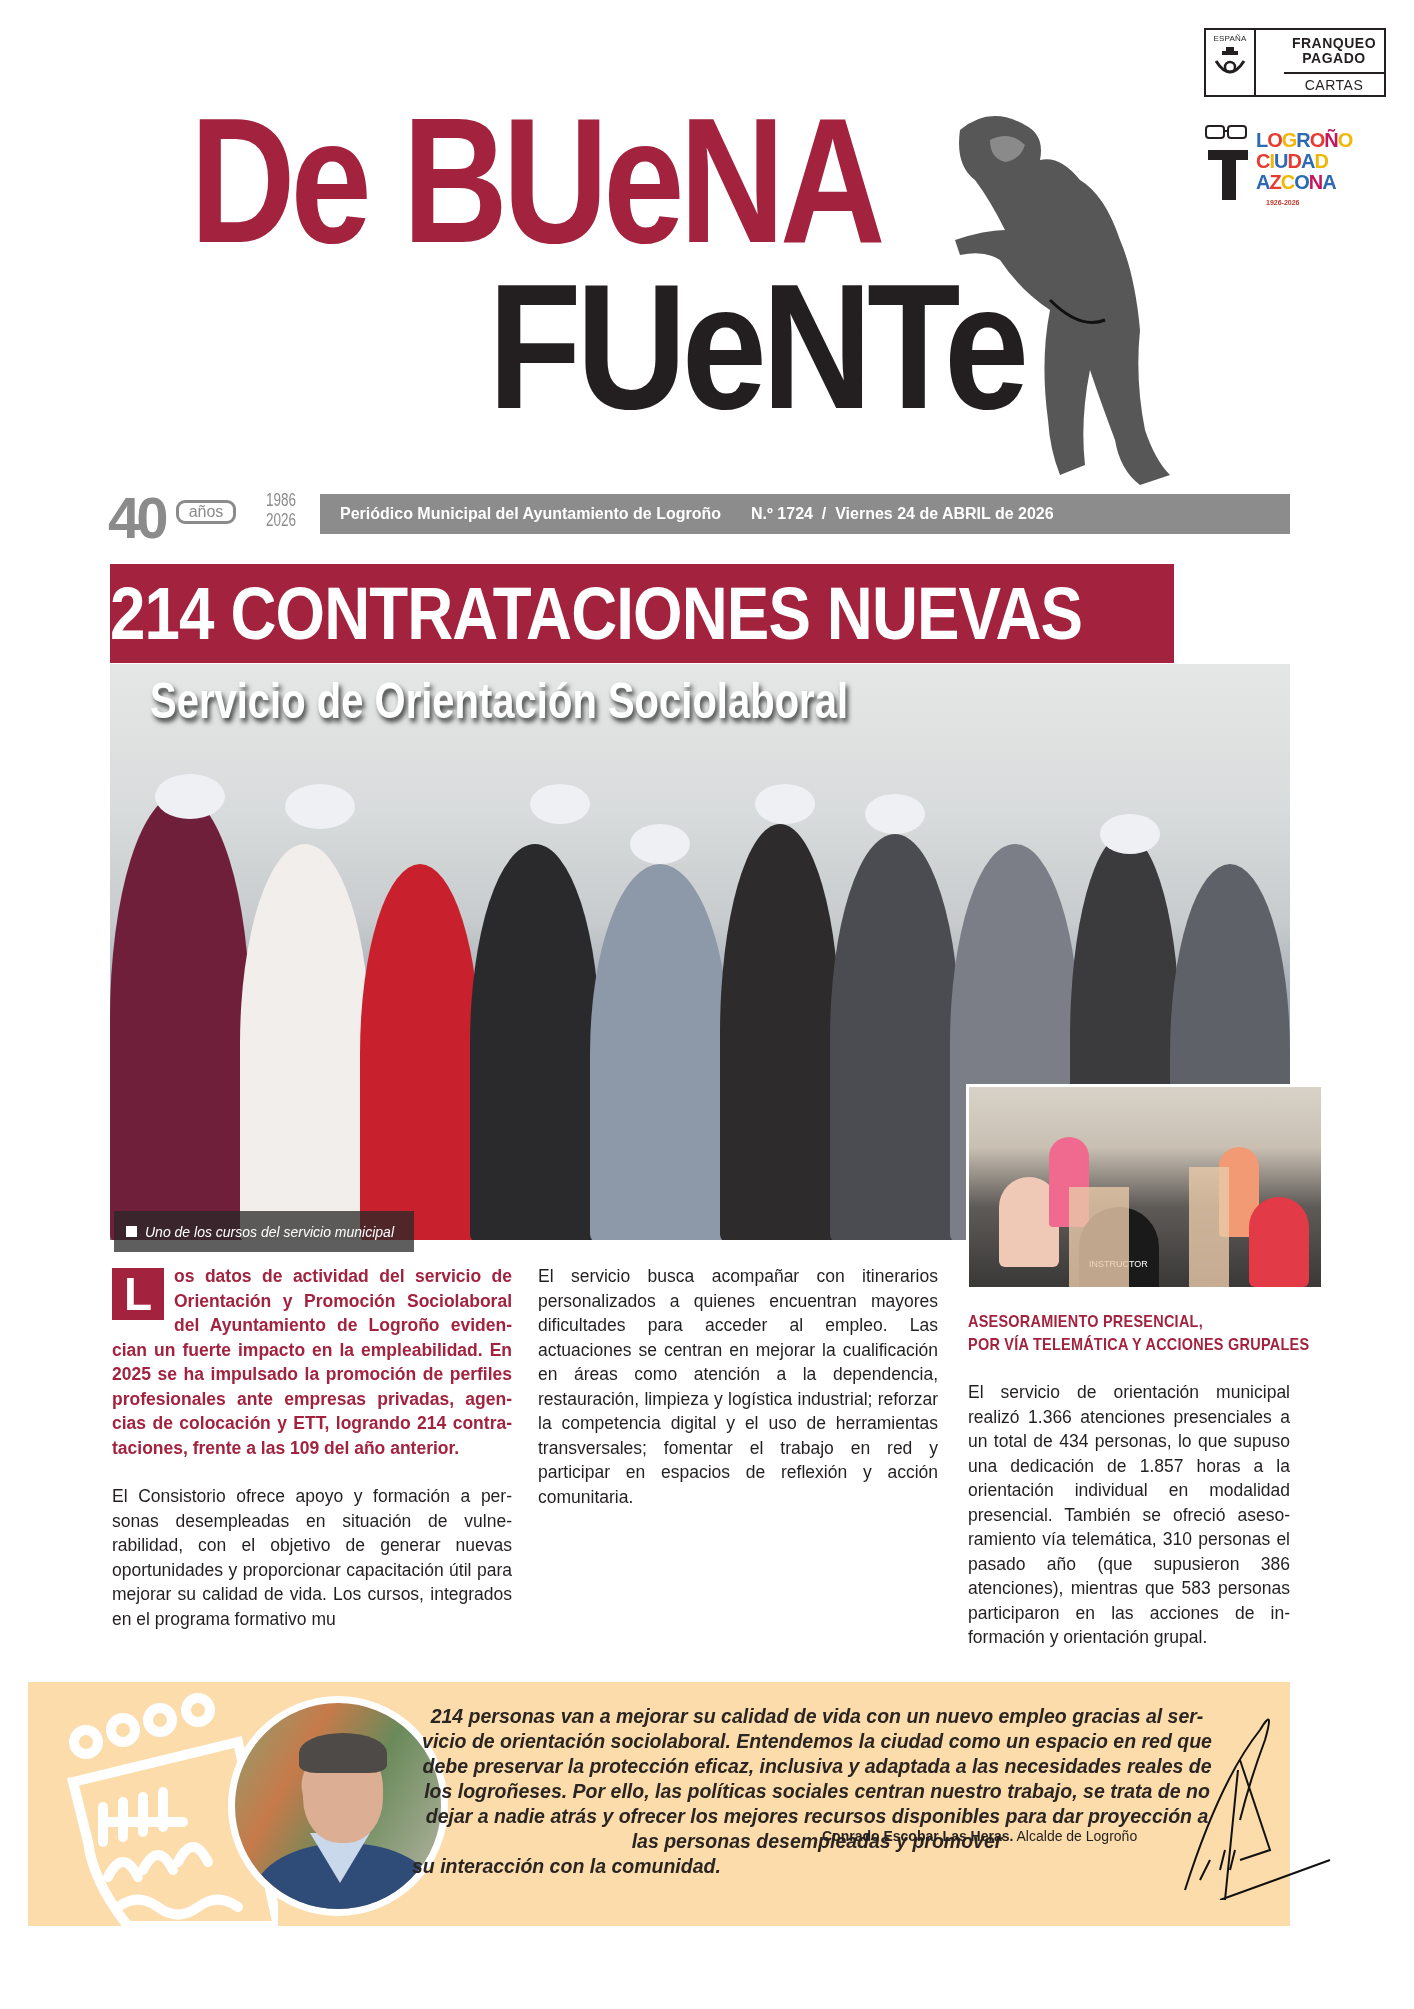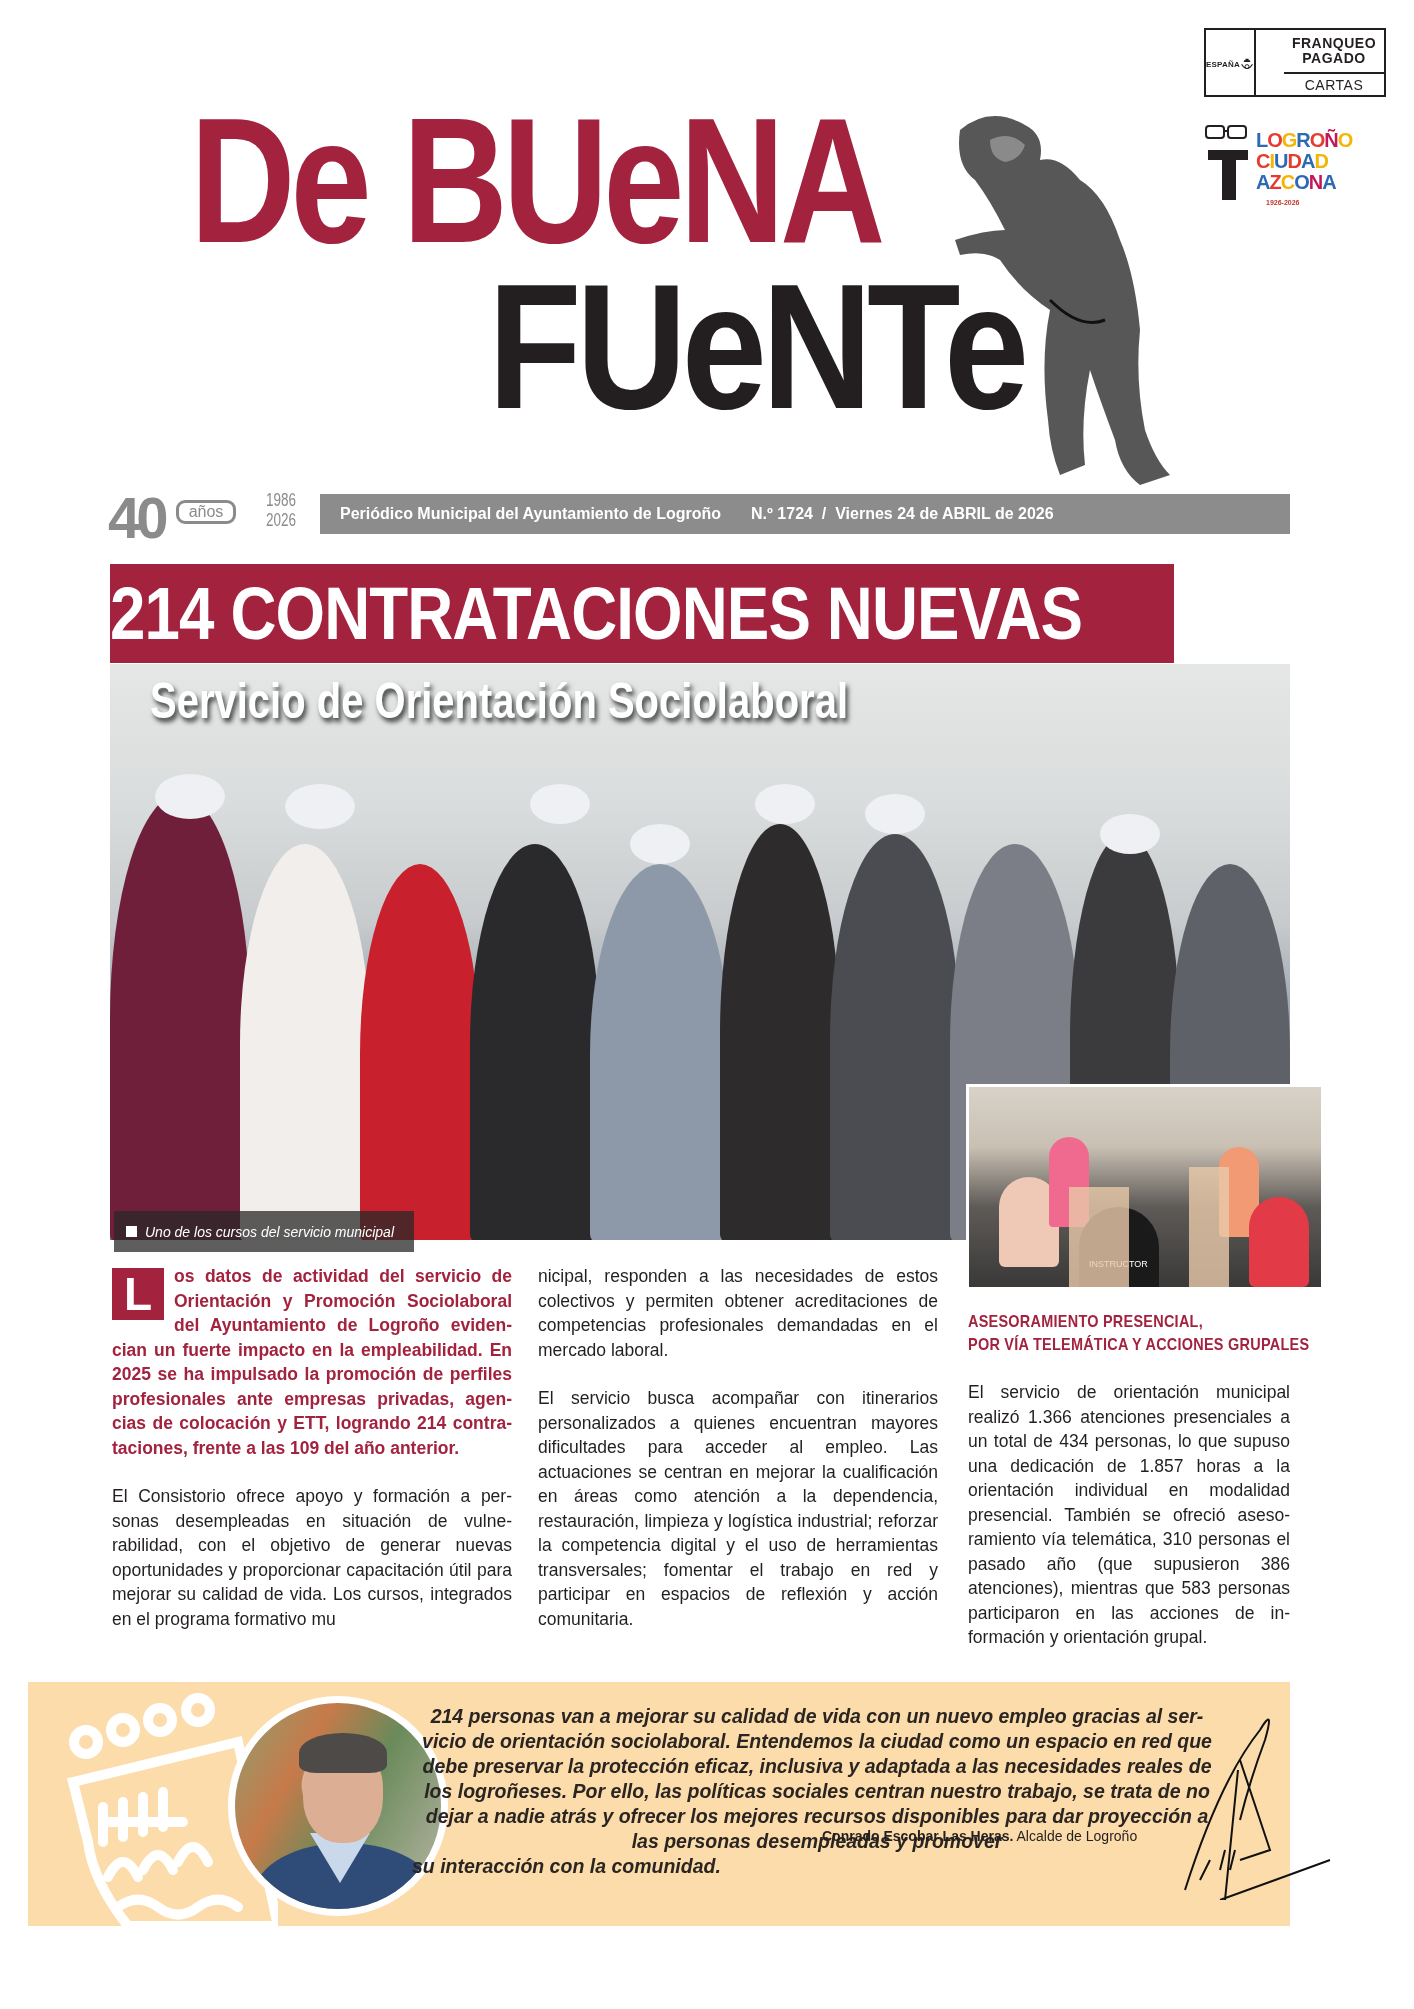--- a/index.html
+++ b/index.html
@@ -23,21 +23,21 @@
   }
   .statue {
     position: absolute; left: 930px; top: 100px; width: 300px; height: 400px;
   }
 
   
   .postage {
     position: absolute; left: 1204px; top: 28px; width: 182px; height: 69px;
     border: 2px solid #231f20; display: flex; background: #fff;
   }
-  .postage-left { width: 50px; border-right: 2px solid #231f20; display: flex; flex-direction: row; align-items: center; padding-top: 4px; font-weight: bold; }
+  .postage-left { width: 50px; border-right: 2px solid #231f20; display: flex; flex-direction: column; align-items: center; padding-top: 4px; }
   .postage-left .country { font-size: 8px; letter-spacing: 0.2px; }
   .postage-right { flex: 1; display: flex; flex-direction: column; padding-left: 28px; }
   .postage-right .top { flex: 2; border-bottom: 2px solid #231f20; display: flex; flex-direction: column; align-items: center; justify-content: center; font-weight: 700; font-size: 14px; line-height: 15px; letter-spacing: 0.5px; }
   .postage-right .bottom { flex: 1; display: flex; align-items: center; justify-content: center; font-weight: 400; font-size: 14px; letter-spacing: 0.5px; }
 
   
   .azcona { position: absolute; left: 1204px; top: 122px; width: 130px; height: 90px; }
   .azcona .letters { position: absolute; left: 52px; top: 8px; font-family: "Liberation Sans Narrow", "Liberation Sans", sans-serif; font-weight: 700; line-height: 21px; font-size: 20px; letter-spacing: -1px; }
   .azcona .years { position: absolute; left: 62px; top: 77px; font-size: 7px; color: #c0392b; font-weight: 700; }
 
@@ -221,21 +221,20 @@
 </div>
 
 <div class="col col1">
   <p class="lead">
     <span class="dropcap">L</span>
     <span>os datos de actividad del servicio de Orientación y Promoción Sociolaboral del Ayuntamiento de Logroño eviden­cian un fuerte impacto en la empleabilidad. En 2025 se ha impulsado la promoción de perfiles profesionales ante empresas privadas, agen­cias de colocación y ETT, logrando 214 contra­taciones, frente a las 109 del año anterior.</span>
   </p>
   <p>El Consistorio ofrece apoyo y formación a per­sonas desempleadas en situación de vulne­rabilidad, con el objetivo de generar nuevas oportunidades y proporcionar capacitación útil para mejorar su calidad de vida. Los cur­sos, integrados en el programa formativo mu­</p>
 </div>
 <div class="col col2">
-  <p>nicipal, responden a las necesidades de estos colectivos y permiten obtener acreditaciones de competencias profesionales demandadas en el mercado laboral.</p>
   <p>El servicio busca acompañar con itinerarios personalizados a quienes encuentran mayo­res dificultades para acceder al empleo. Las actuaciones se centran en mejorar la cuali­ficación en áreas como atención a la depen­dencia, restauración, limpieza y logística in­dustrial; reforzar la competencia digital y el uso de herramientas transversales; fomentar el trabajo en red y participar en espacios de reflexión y acción comunitaria.</p>
 </div>
 <div class="sidehead">
   <div>ASESORAMIENTO PRESENCIAL,</div>
   <div>POR VÍA TELEMÁTICA Y ACCIONES GRUPALES</div>
 </div>
 <div class="col col3">
   <p>El servicio de orientación municipal realizó 1.366 atenciones presenciales a un total de 434 personas, lo que su­puso una dedicación de 1.857 horas a la orientación individual en modalidad presencial. También se ofreció aseso­ramiento vía telemática, 310 personas el pasado año (que supusieron 386 atenciones), mientras que 583 perso­nas participaron en las acciones de in­formación y orientación grupal.</p>
 </div>
 

